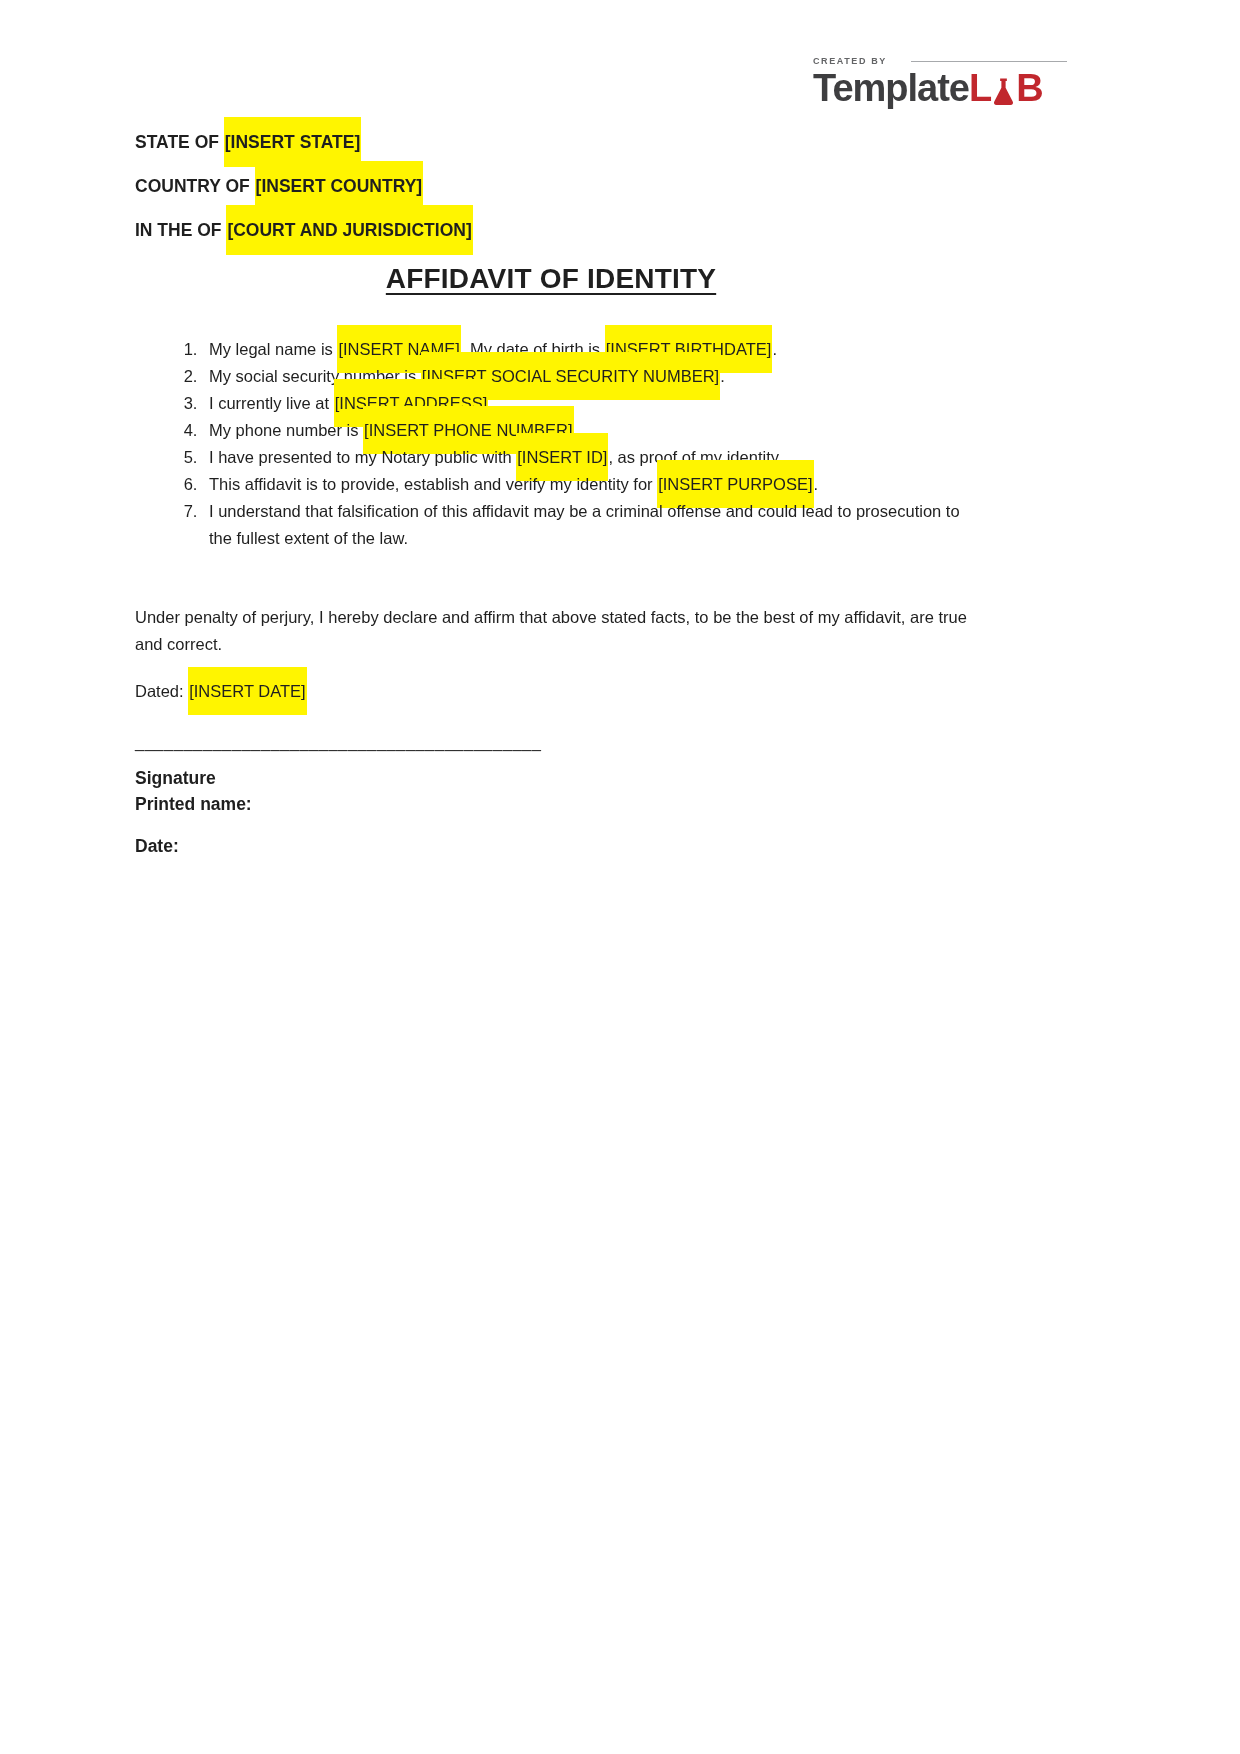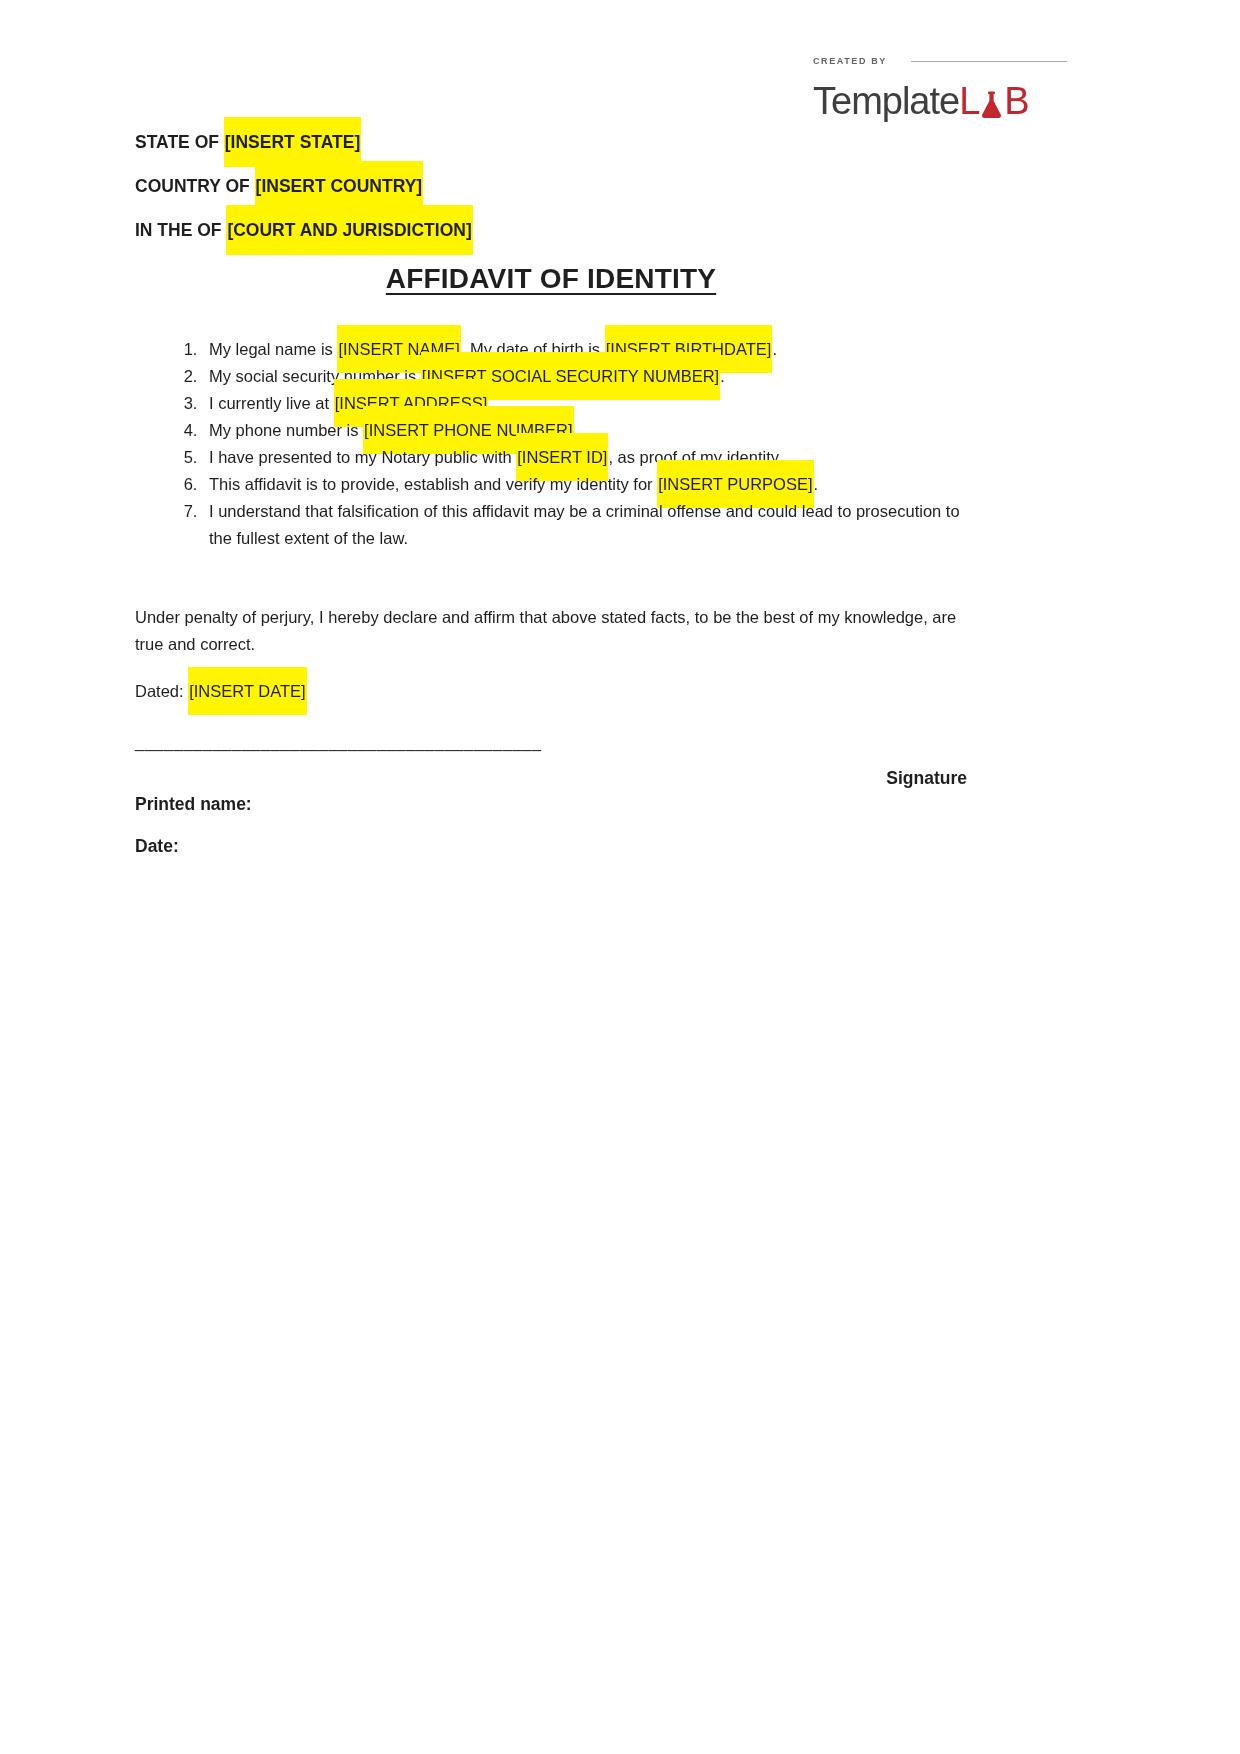--- a/index.html
+++ b/index.html
@@ -16,21 +16,21 @@
   
   .logo { position: absolute; top: 56px; left: 813px; width: 254px; }
   .createdby { display: flex; align-items: center; gap: 24px; }
   .createdby .cb-text {
     font-size: 9px; font-weight: bold; letter-spacing: 1.6px;
     color: #636466; white-space: nowrap;
   }
   .createdby .rule { flex: 1; height: 1px; background: #a7a9ac; }
   .logotext {
     display: flex; align-items: flex-start; line-height: 1;
-    font-size: 38px; font-weight: normal; letter-spacing: -1px; margin-top: 16px;
+    font-size: 38px; font-weight: bold; letter-spacing: -1px; margin-top: 3px;
   }
   .logotext .tpl { color: var(--logo-template, #3e3e40); }
   .logotext .lab { color: var(--logo-lab, #c1272d); display: inline-flex; align-items: flex-end; }
   .flask { display: inline-flex; align-items: flex-end; margin: 0 1px 1px 1px; }
   .flask svg { width: 23px; height: 29px; display: block; fill: var(--logo-lab, #c1272d); }
 
   
   .content {
     position: absolute; left: 135px; top: 130px; width: 832px;
     font-size: 16.5px; line-height: 27px; color: var(--text, #1f1f1f);
@@ -42,21 +42,21 @@
     text-decoration: underline; text-decoration-thickness: 2px; text-underline-offset: 5px;
     letter-spacing: 0.2px;
   }
   .intro { margin: 0 0 16px 0; }
   ol.statements { margin: 0; padding-left: 67px; }
   ol.statements li { padding-left: 7px; }
   .closing { margin-top: 52px; }
   .dated { margin-top: 20px; }
   .sigline { margin-top: 24px; letter-spacing: 0.5px; white-space: nowrap; }
   .label { font-size: 17.5px; line-height: 24px; font-weight: bold; }
-  .label.first { margin-top: 10px; text-align: right; }
+  .label.first { margin-top: 10px; }
   .label.mid { margin-top: 2px; }
   .label.last { margin-top: 18px; }
 
   .hl { background: var(--highlight, #fff500); padding: 15px 1px; }
 </style>
 </head>
 <body>
 
 <div class="page">
 
@@ -90,21 +90,21 @@
     <ol class="statements">
         <li><span>My legal name is </span><span class="hl">[INSERT NAME]</span><span>. My date of birth is </span><span class="hl">[INSERT BIRTHDATE]</span><span>.</span></li>
         <li><span>My social security number is </span><span class="hl">[INSERT SOCIAL SECURITY NUMBER]</span><span>.</span></li>
         <li><span>I currently live at </span><span class="hl">[INSERT ADDRESS]</span><span>.</span></li>
         <li><span>My phone number is </span><span class="hl">[INSERT PHONE NUMBER]</span><span>.</span></li>
         <li><span>I have presented to my Notary public with </span><span class="hl">[INSERT ID]</span><span>, as proof of my identity.</span></li>
         <li><span>This affidavit is to provide, establish and verify my identity for </span><span class="hl">[INSERT PURPOSE]</span><span>.</span></li>
         <li><span>I understand that falsification of this affidavit may be a criminal offense and could lead to prosecution to the fullest extent of the law.</span></li>
       </ol>
 
-    <p class="closing">Under penalty of perjury, I hereby declare and affirm that above stated facts, to be the best of my knowledge, are true and correct.</p>
+    <p class="closing">Under penalty of perjury, I hereby declare and affirm that above stated facts, to be the best of my affidavit, are true and correct.</p>
 
     <p class="dated"><span>Dated: </span><span class="hl">[INSERT DATE]</span></p>
 
     <p class="sigline">__________________________________________</p>
 
     <p class="label first">Signature</p>
     <p class="label mid">Printed name:</p>
     <p class="label last">Date:</p>
   </div>
 

